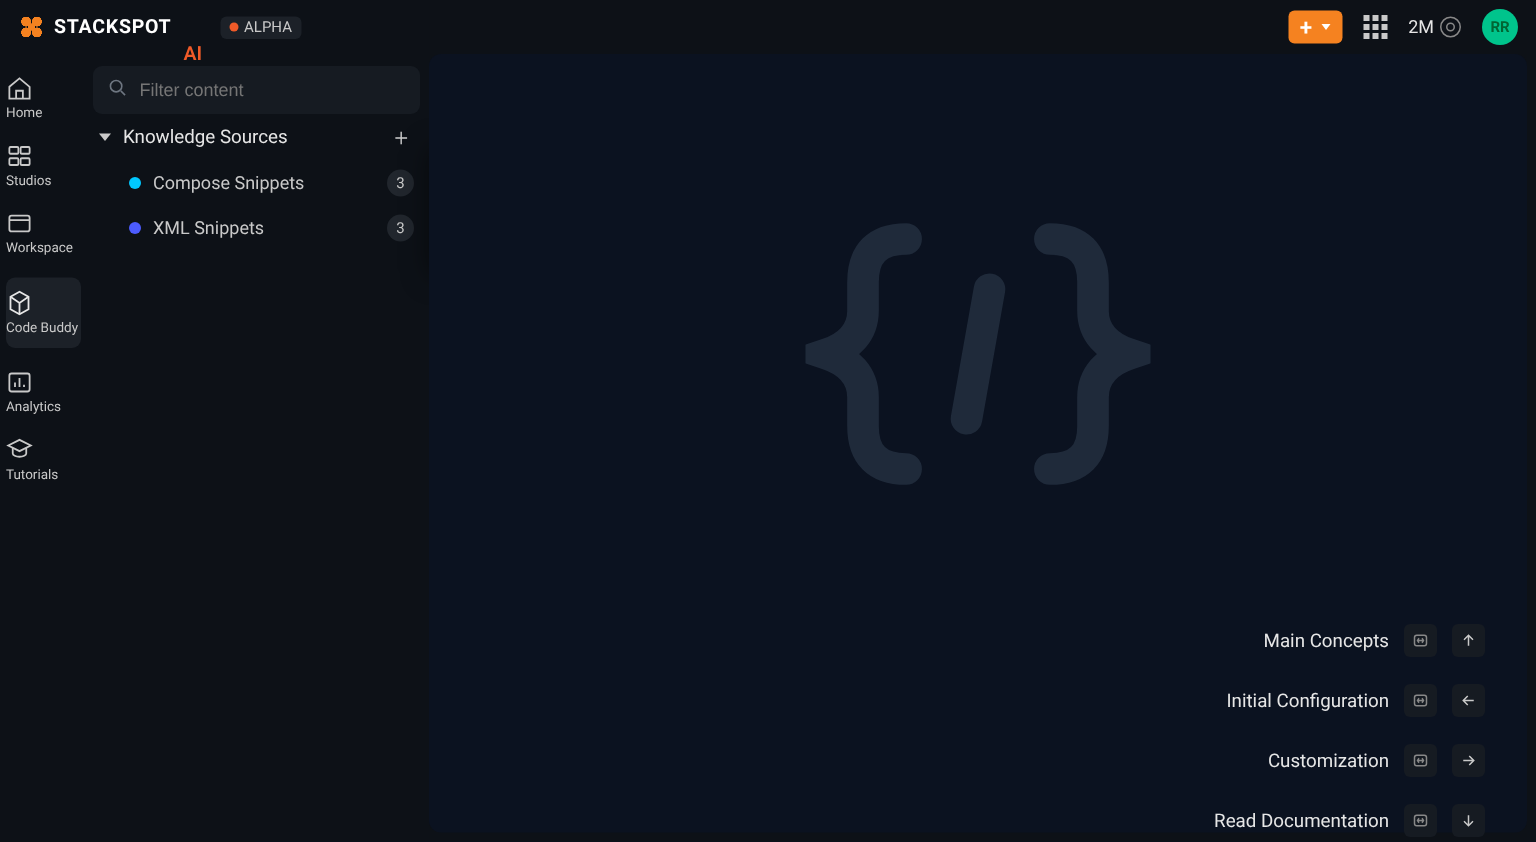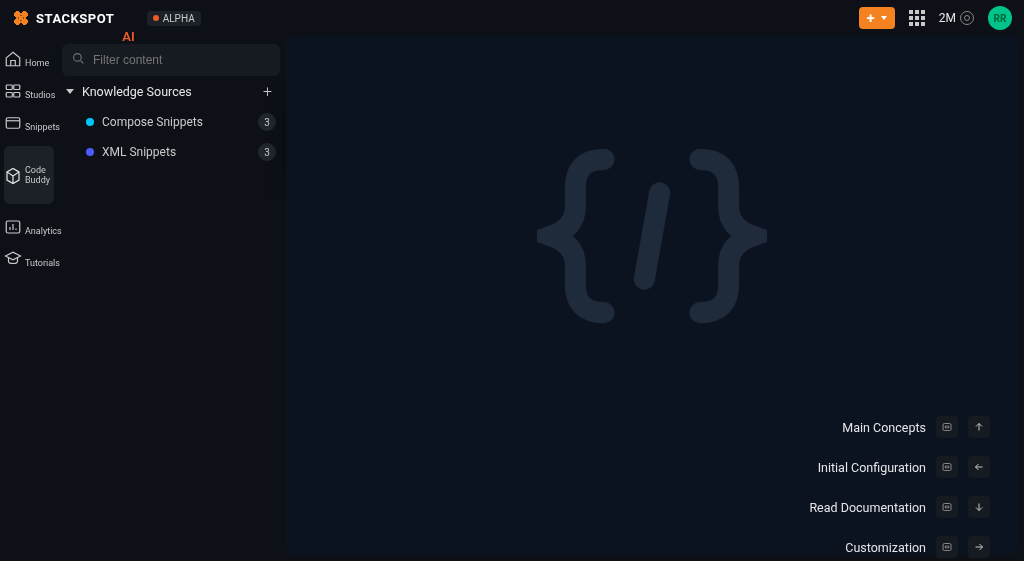--- a/index.html
+++ b/index.html
@@ -42,22 +42,22 @@
   .coin-group { display: flex; align-items: center; gap: 4px; font-size: 12px; color: #e6e6e6; }
   .coin-ic { width: 14px; height: 14px; border: 1.5px solid #888; border-radius: 50%; position: relative; }
   .coin-ic::after { content:""; position:absolute; inset:3px; border:1px solid #888; border-radius:50%; }
   .avatar { width: 24px; height: 24px; border-radius: 50%; background: #00c48c; color: #063; display:flex; align-items:center; justify-content:center; font-size:10px; font-weight:700; cursor:pointer; }
 
   
   .rail {
     position: absolute; top: 36px; bottom: 0; left: 0; width: 58px;
     display: flex; flex-direction: column; align-items: center; gap: 14px; padding-top: 14px;
   }
-  .rail-item { width: 50px; display: flex; flex-direction: row; align-items: flex-end; gap: 3px; cursor: pointer; color: #c9c9c9; }
-  .rail-item.active { background: #1c2128; border-radius: 6px; padding: 19px 0; }
+  .rail-item { width: 50px; display: flex; flex-direction: column; align-items: flex-start; gap: 3px; cursor: pointer; color: #c9c9c9; }
+  .rail-item.active { background: #1c2128; border-radius: 6px; padding: 8px 0; }
   .rail-item .lbl { font-size: 9px; }
   .rail-ic { width: 18px; height: 18px; display:flex; align-items:center; justify-content:center; }
   .rail-ic svg { width: 18px; height: 18px; }
 
   
   .explorer {
     position: absolute; top: 44px; left: 62px; width: 218px; bottom: 6px;
     display: flex; flex-direction: column; 
   }
   .search-box {
@@ -174,21 +174,21 @@
     </span>
     <span class="lbl">Studios</span>
   </div>
   <div class="rail-item">
     <span class="rail-ic">
       <svg viewBox="0 0 24 24" fill="none" stroke="#c9c9c9" stroke-width="1.6">
           <rect x="3" y="5" width="18" height="14" rx="2"></rect>
           <path d="M3 9h18"></path>
         </svg>
     </span>
-    <span class="lbl">Snippets</span>
+    <span class="lbl">Workspace</span>
   </div>
   <div class="rail-item active">
     <span class="rail-ic">
       <svg viewBox="0 0 24 24" fill="none" stroke="#e6e6e6" stroke-width="1.6">
           <path d="M12 2 4 6.5v11L12 22l8-4.5v-11z"></path>
           <path d="M12 22V12M4 6.5 12 12l8-5.5"></path>
         </svg>
     </span>
     <span class="lbl">Code Buddy</span>
   </div>
@@ -286,41 +286,41 @@
             <path d="M8 12h8M10 9l-2 3 2 3M14 9l2 3-2 3"></path>
           </svg>
       </span>
       <span class="chip">
         <svg viewBox="0 0 24 24" fill="none" stroke="#c9c9c9" stroke-width="2">
             <path d="M19 12H5M11 6l-6 6 6 6"></path>
           </svg>
       </span>
     </div>
     <div class="link-row">
-      <span class="t">Read Documentation</span>
+      <span class="t">Customization</span>
       <span class="chip">
         <svg viewBox="0 0 24 24" fill="none" stroke="#888" stroke-width="2">
             <rect x="4" y="5" width="16" height="14" rx="3"></rect>
             <path d="M8 12h8M10 9l-2 3 2 3M14 9l2 3-2 3"></path>
           </svg>
       </span>
       <span class="chip">
         <svg viewBox="0 0 24 24" fill="none" stroke="#c9c9c9" stroke-width="2">
-            <path d="M12 5v14M6 13l6 6 6-6"></path>
+            <path d="M5 12h14M13 6l6 6-6 6"></path>
           </svg>
       </span>
     </div>
     <div class="link-row">
-      <span class="t">Customization</span>
+      <span class="t">Read Documentation</span>
       <span class="chip">
         <svg viewBox="0 0 24 24" fill="none" stroke="#888" stroke-width="2">
             <rect x="4" y="5" width="16" height="14" rx="3"></rect>
             <path d="M8 12h8M10 9l-2 3 2 3M14 9l2 3-2 3"></path>
           </svg>
       </span>
       <span class="chip">
         <svg viewBox="0 0 24 24" fill="none" stroke="#c9c9c9" stroke-width="2">
-            <path d="M5 12h14M13 6l6 6-6 6"></path>
+            <path d="M12 5v14M6 13l6 6 6-6"></path>
           </svg>
       </span>
     </div>
   </div>
 </div>
 
 </body></html>

